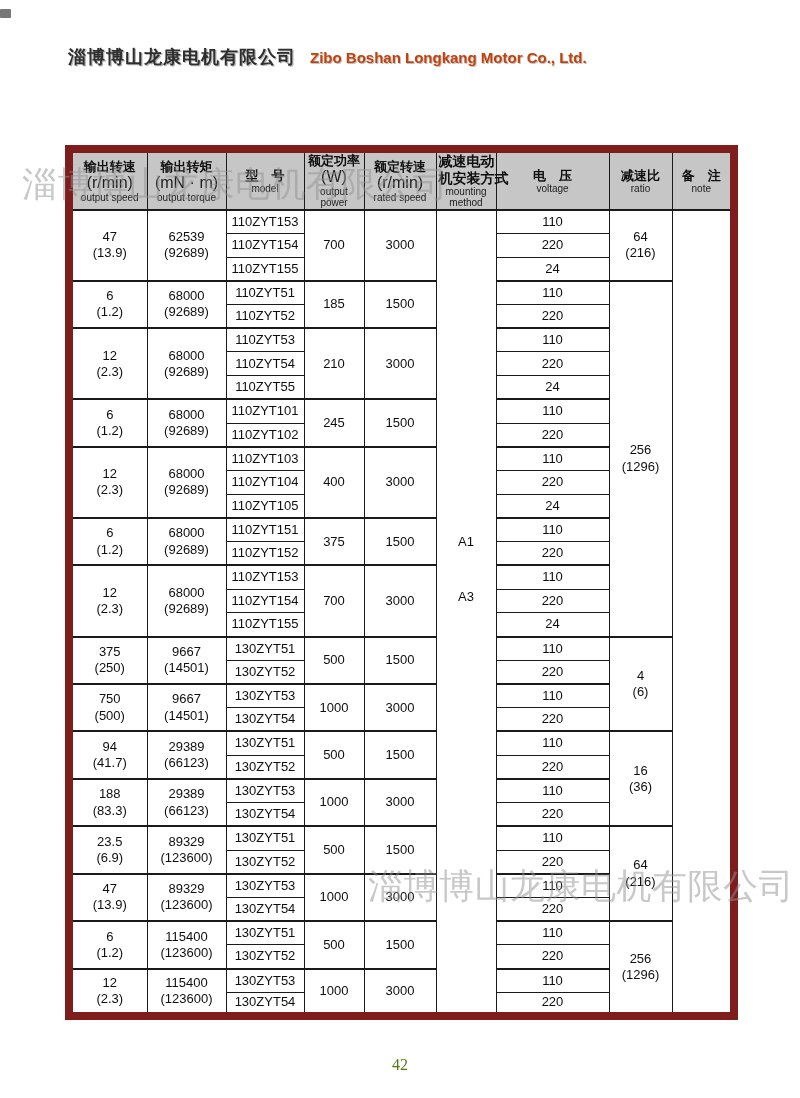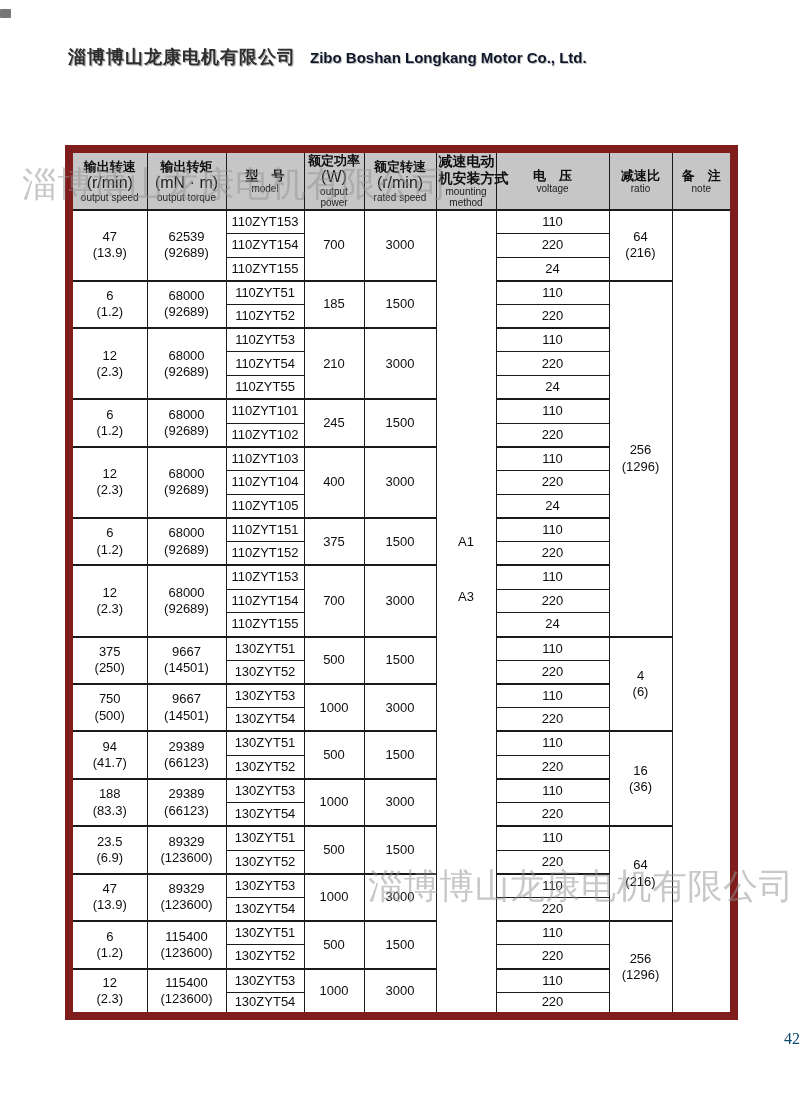--- a/index.html
+++ b/index.html
@@ -4,21 +4,21 @@
 <style>
   * { margin:0; padding:0; box-sizing:border-box; }
   html,body { background:#ffffff; }
   body { font-family:"Liberation Sans", sans-serif; }
   .page { position:relative; width:800px; height:1098px; background:#ffffff; overflow:hidden; }
 
   .scan-speck { position:absolute; left:0; top:9px; width:11px; height:9px; background:#4a4a4a; opacity:.75; border-radius:1px; }
 
   .company-line { position:absolute; left:68px; top:45px; display:flex; align-items:baseline; gap:14px; white-space:nowrap; }
   .company-cn { font-size:18px; font-weight:bold; color:#2e2e2e; letter-spacing:1px; text-shadow:1.2px 1.2px 0 #b5b5b5; }
-  .company-en { font-size:15px; font-weight:bold; color:#0f172a; text-shadow:1px 1px 0 #c0c0c0; }
+  .company-en { font-size:15px; font-weight:bold; color:#c2410c; text-shadow:1px 1px 0 #c0c0c0; }
 
   .section-title { position:absolute; left:68px; top:92px; font-size:17px; font-weight:bold; color:#0d0d0d; letter-spacing:1px; }
 
   .tech-table { position:absolute; left:65px; top:145px; width:665px; border-collapse:collapse; table-layout:fixed; border:8px solid #7f1d1d; }
   .tech-table th, .tech-table td { border:1px solid #1a1a1a; text-align:center; vertical-align:middle; padding:0 2px; }
   .tech-table thead tr { height:60px; }
   .tech-table th { background:#c6c6c6; border-bottom-width:2px; }
   .tech-table tbody tr { height:23.73px; }
   .tech-table tbody tr.group-start td { border-top-width:2px; }
   .hcn { font-size:13px; font-weight:bold; color:#0e0e0e; line-height:1.18; white-space:nowrap; }
@@ -26,21 +26,21 @@
   .hsub { font-size:16px; font-weight:normal; color:#1c1c1c; line-height:1.12; }
   .hen { font-size:10px; font-weight:normal; color:#1c1c1c; line-height:1.12; }
   .tech-table td { font-size:13px; color:#0e0e0e; }
   .l { line-height:1.25; white-space:nowrap; }
   .mount-wrap { display:flex; flex-direction:column; align-items:center; gap:40px; transform:translateY(-42px); font-size:13px; }
 
   .watermark { position:absolute; font-size:35px; line-height:1.1; color:rgba(145,145,145,.5); white-space:nowrap; pointer-events:none; z-index:5; letter-spacing:0.5px; }
   .wm-top { left:22px; top:165px; }
   .wm-bottom { left:368px; top:867px; }
 
-  .page-number { position:absolute; left:0; top:1030px; width:800px; text-align:right; font-family:"Liberation Serif", serif; font-size:16px; color:#0c4a6e; }
+  .page-number { position:absolute; left:0; top:1056px; width:800px; text-align:center; font-family:"Liberation Serif", serif; font-size:16px; color:#4d7c0f; }
 </style>
 </head>
 <body>
 
 <div class="page" data-name="catalog-page">
 
   <div class="scan-speck" data-name="scan-artifact"></div>
 
   <div class="company-line" data-name="company-header">
     <span class="company-cn" data-name="company-name-cn">淄博博山龙康电机有限公司</span>

